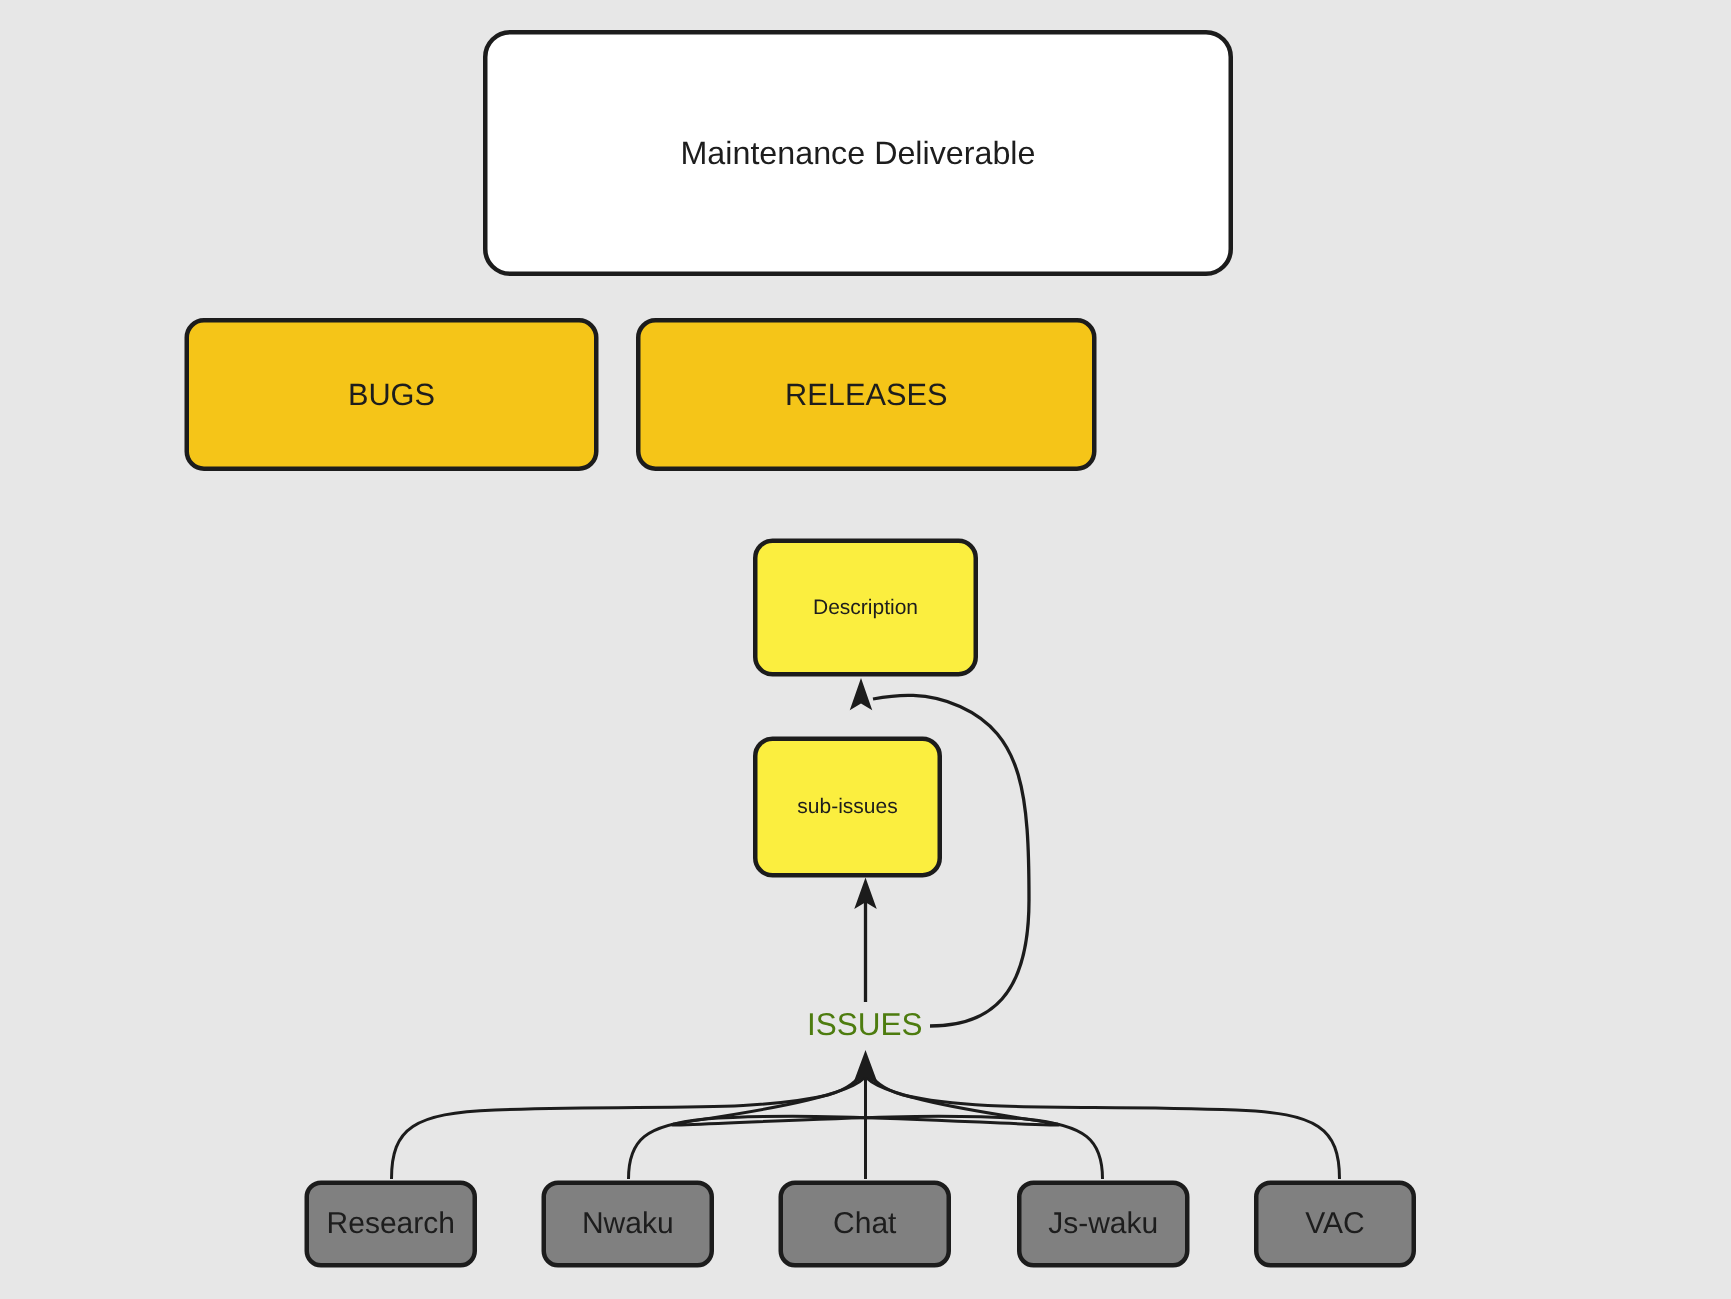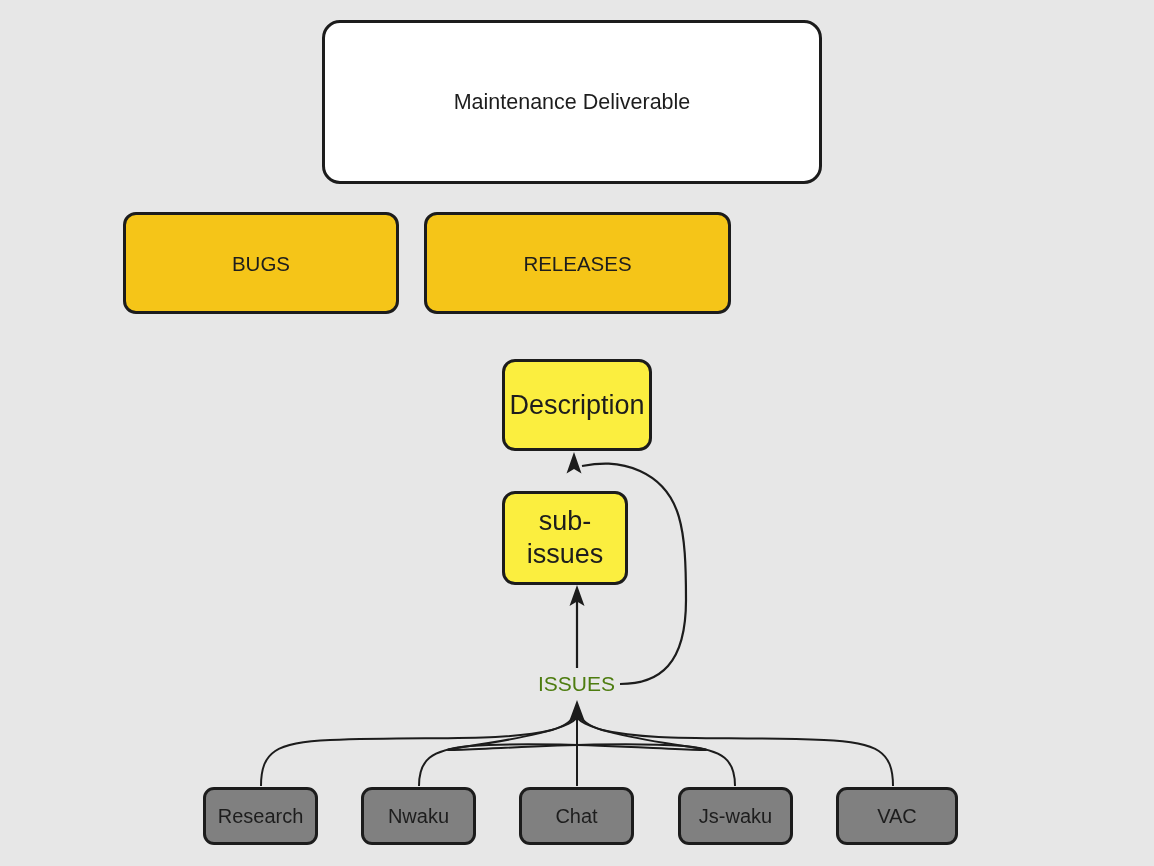--- a/index.html
+++ b/index.html
@@ -45,21 +45,21 @@
     font-size: 21.5px;
   }
   .node-category {
     background: #f5c518;
     border-radius: 13px;
     font-size: 20.5px;
   }
   .node-detail {
     background: #fbee3f;
     border-radius: 13px;
-    font-size: 27px;
+    font-size: 14px;
   }
   .node-source {
     background: #808080;
     border-radius: 11px;
     font-size: 20px;
   }
   .edge-label {
     position: absolute;
     font-size: 21px;
     color: #4d7c0f;
@@ -148,17 +148,17 @@
   </div>
 
   <div class="node node-source" style="left:519px; top:787px; width:115px; height:58px;">
     <span>Chat</span>
   </div>
 
   <div class="node node-source" style="left:678px; top:787px; width:115px; height:58px;">
     <span>Js-waku</span>
   </div>
 
-  <div class="node node-source" style="left:836px; top:787px; width:122px; height:58px;">
+  <div class="node node-source" style="left:836px; top:787px; width:108px; height:58px;">
     <span>VAC</span>
   </div>
 
 </div>
 
 </body></html>

